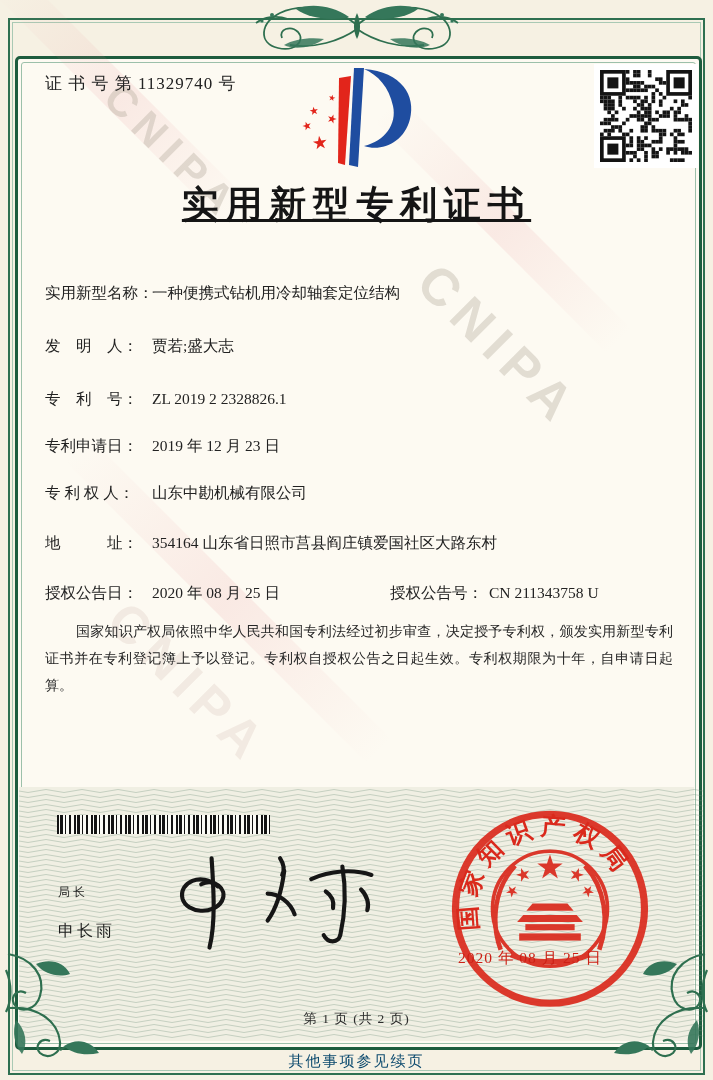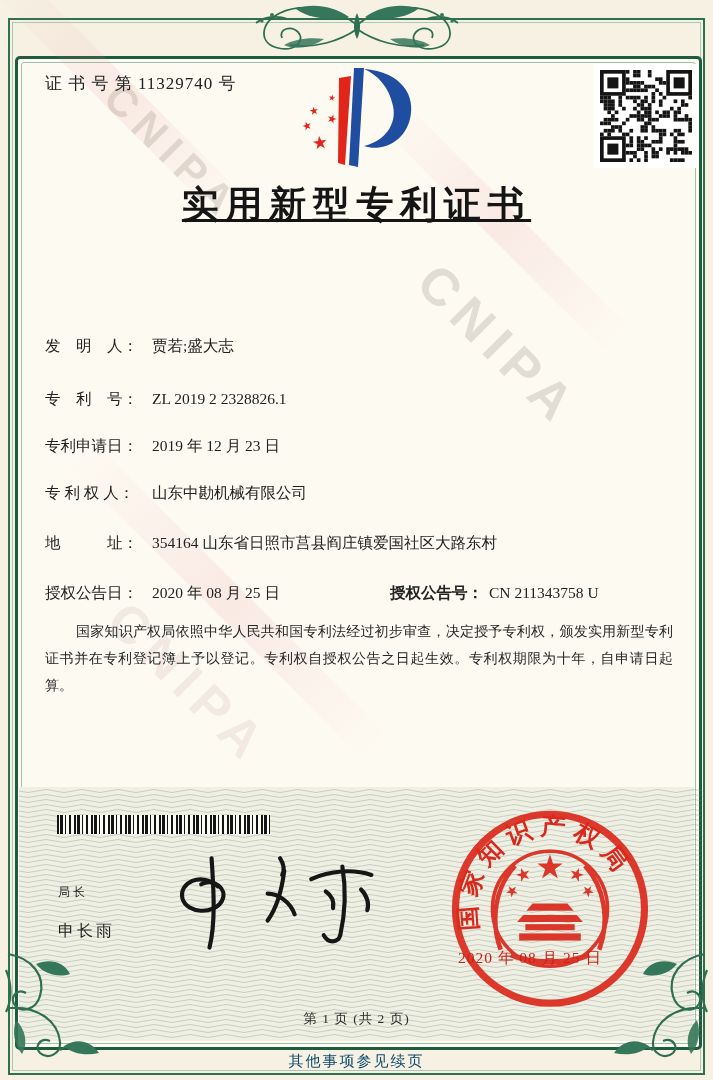--- a/index.html
+++ b/index.html
@@ -30,21 +30,21 @@
   .logo{position:absolute;left:282px;top:62px;width:150px;height:114px;}
   .qr{position:absolute;left:594px;top:64px;width:104px;height:104px;background:#fff;padding:0;}
   .qr svg{position:absolute;left:6px;top:6px;width:92px;height:92px;}
   .title{position:absolute;left:0;right:0;top:180px;text-align:center;font-size:37px;font-weight:bold;
          letter-spacing:.18em;color:#151515;text-decoration:underline;}
   
   .row{position:absolute;left:45px;right:40px;font-size:15.5px;white-space:nowrap;}
   .row .lab{display:inline-block;width:107px;white-space:pre;}
   .r0{top:283px}.r1{top:336px}.r2{top:389px}.r3{top:436px}.r4{top:483px}.r5{top:533px}.r6{top:583px}
   .pair2{position:absolute;left:345px;top:0;}
-  .pair2 .lab{width:auto;margin-right:6px;font-weight:bold;}
+  .pair2 .lab{width:auto;margin-right:6px;}
   
   .body-text{position:absolute;left:45px;right:40px;top:618px;font-size:14px;line-height:27px;
              text-align:justify;color:#262626;}
   .body-text p{margin:0;text-indent:31px;}
   
   .barcode{position:absolute;left:57px;top:815px;width:213px;height:19px;
     background:repeating-linear-gradient(90deg,#131313 0 2px,#fbfbf6 2px 3px,#131313 3px 6px,#fbfbf6 6px 8px,#131313 8px 9px,#fbfbf6 9px 12px,#131313 12px 14px,#fbfbf6 14px 17px);}
   
   .sig-role{position:absolute;left:58px;top:884px;font-size:12px;letter-spacing:3px;color:#1d1d1d;}
   .sig-name{position:absolute;left:58px;top:921px;font-size:16px;letter-spacing:3px;color:#1d1d1d;}
@@ -418,20 +418,23 @@
           <rect x="76" y="7.6" width="11.399999999999999" height="11.399999999999999"></rect>
           <rect x="0" y="68.39999999999999" width="26.599999999999998" height="26.599999999999998"></rect>
           <rect fill="#fff" x="3.8" y="72.2" width="19" height="19"></rect>
           <rect x="7.6" y="76" width="11.399999999999999" height="11.399999999999999"></rect>
         </g>
       </svg>
   </div>
 
   <div class="title">实用新型专利证书</div>
 
+  <div class="row r0">
+    <span class="lab">实用新型名称：</span><span>一种便携式钻机用冷却轴套定位结构</span>
+  </div>
   <div class="row r1">
     <span class="lab">发　明　人：</span><span>贾若;盛大志</span>
   </div>
   <div class="row r2">
     <span class="lab">专　利　号：</span><span>ZL 2019 2 2328826.1</span>
   </div>
   <div class="row r3">
     <span class="lab">专利申请日：</span><span>2019 年 12 月 23 日</span>
   </div>
   <div class="row r4">

